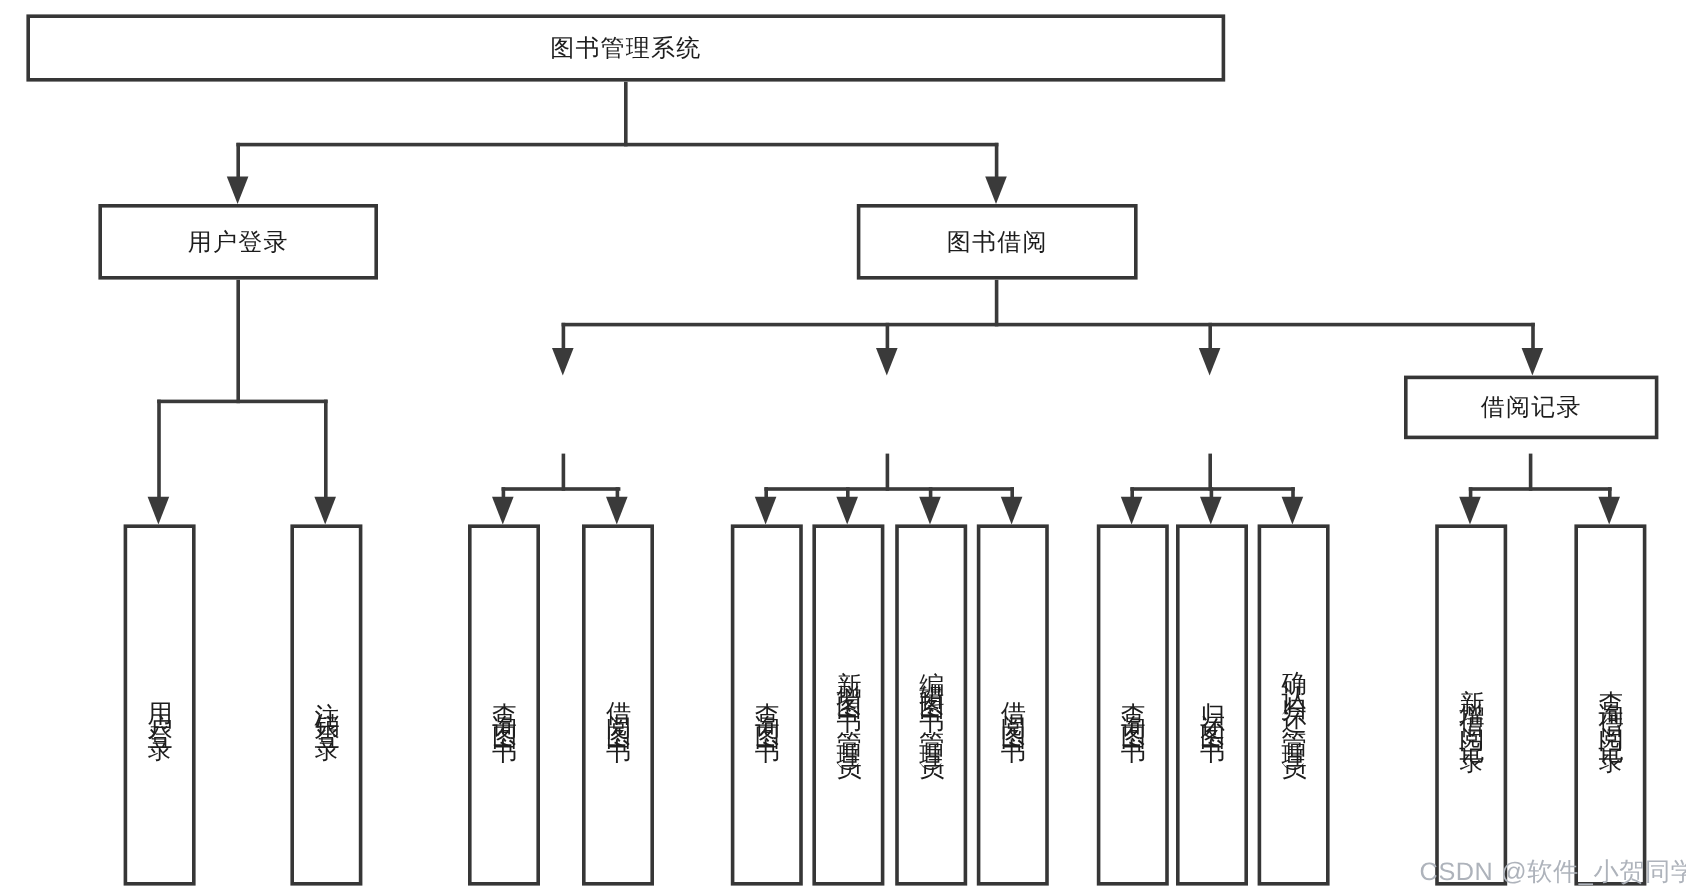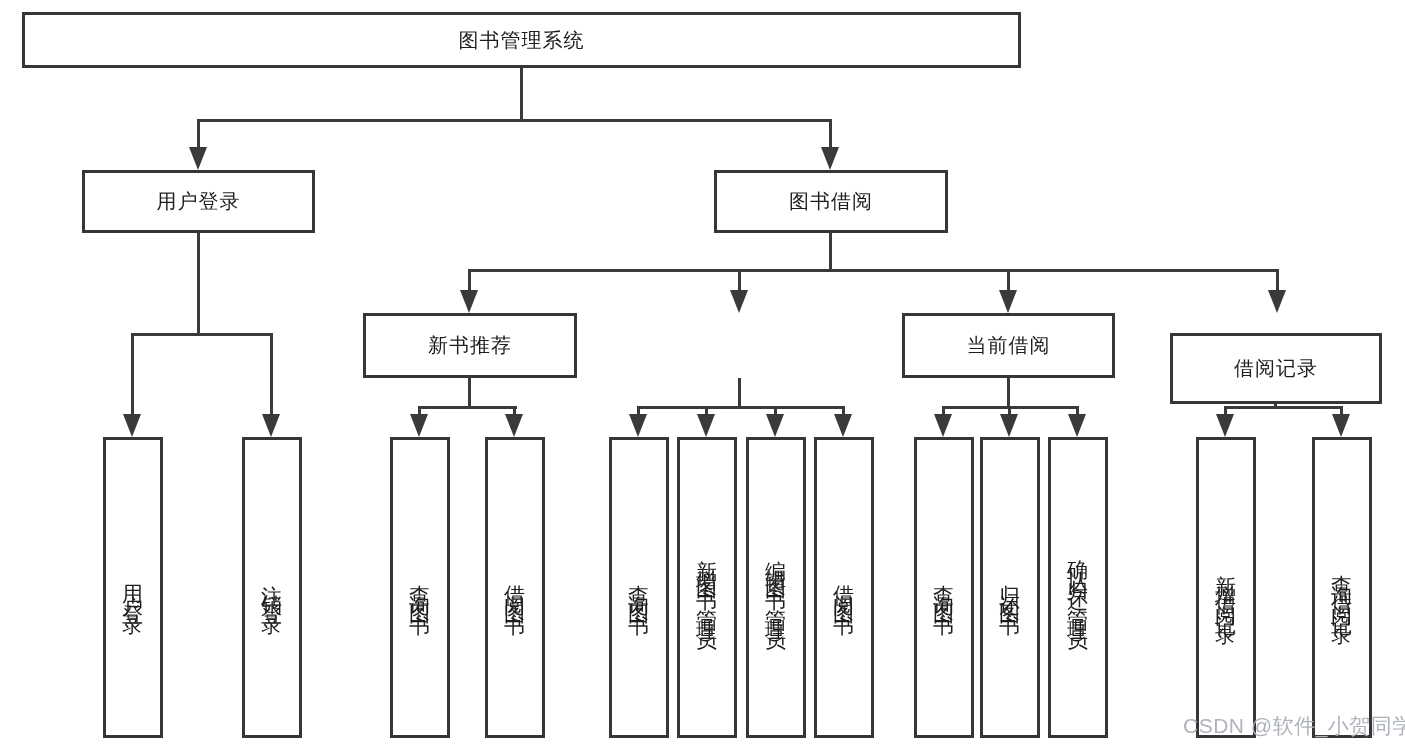--- a/index.html
+++ b/index.html
@@ -38,30 +38,24 @@
   </div>
 
   <div class="box h" style="left:82px; top:170px; width:233px; height:63px;">
     <span>用户登录</span>
   </div>
 
   <div class="box h" style="left:714px; top:170px; width:234px; height:63px;">
     <span>图书借阅</span>
   </div>
 
-  <div class="box h" style="left:363px; top:313px; width:214px; height:65px;">
-    <span>新书推荐</span>
-  </div>
 
 
-  <div class="box h" style="left:902px; top:313px; width:213px; height:65px;">
-    <span>当前借阅</span>
-  </div>
 
-  <div class="box h" style="left:1170px; top:313px; width:212px; height:71px;margin-top:20px;">
+  <div class="box h" style="left:1170px; top:313px; width:212px; height:53px;">
     <span>借阅记录</span>
   </div>
 
   <div class="box v" style="left:103px; top:437px; width:60px; height:301px;">
     <span>用户登录</span>
   </div>
   <div class="box v" style="left:242px; top:437px; width:60px; height:301px;">
     <span>注销登录</span>
   </div>
 

